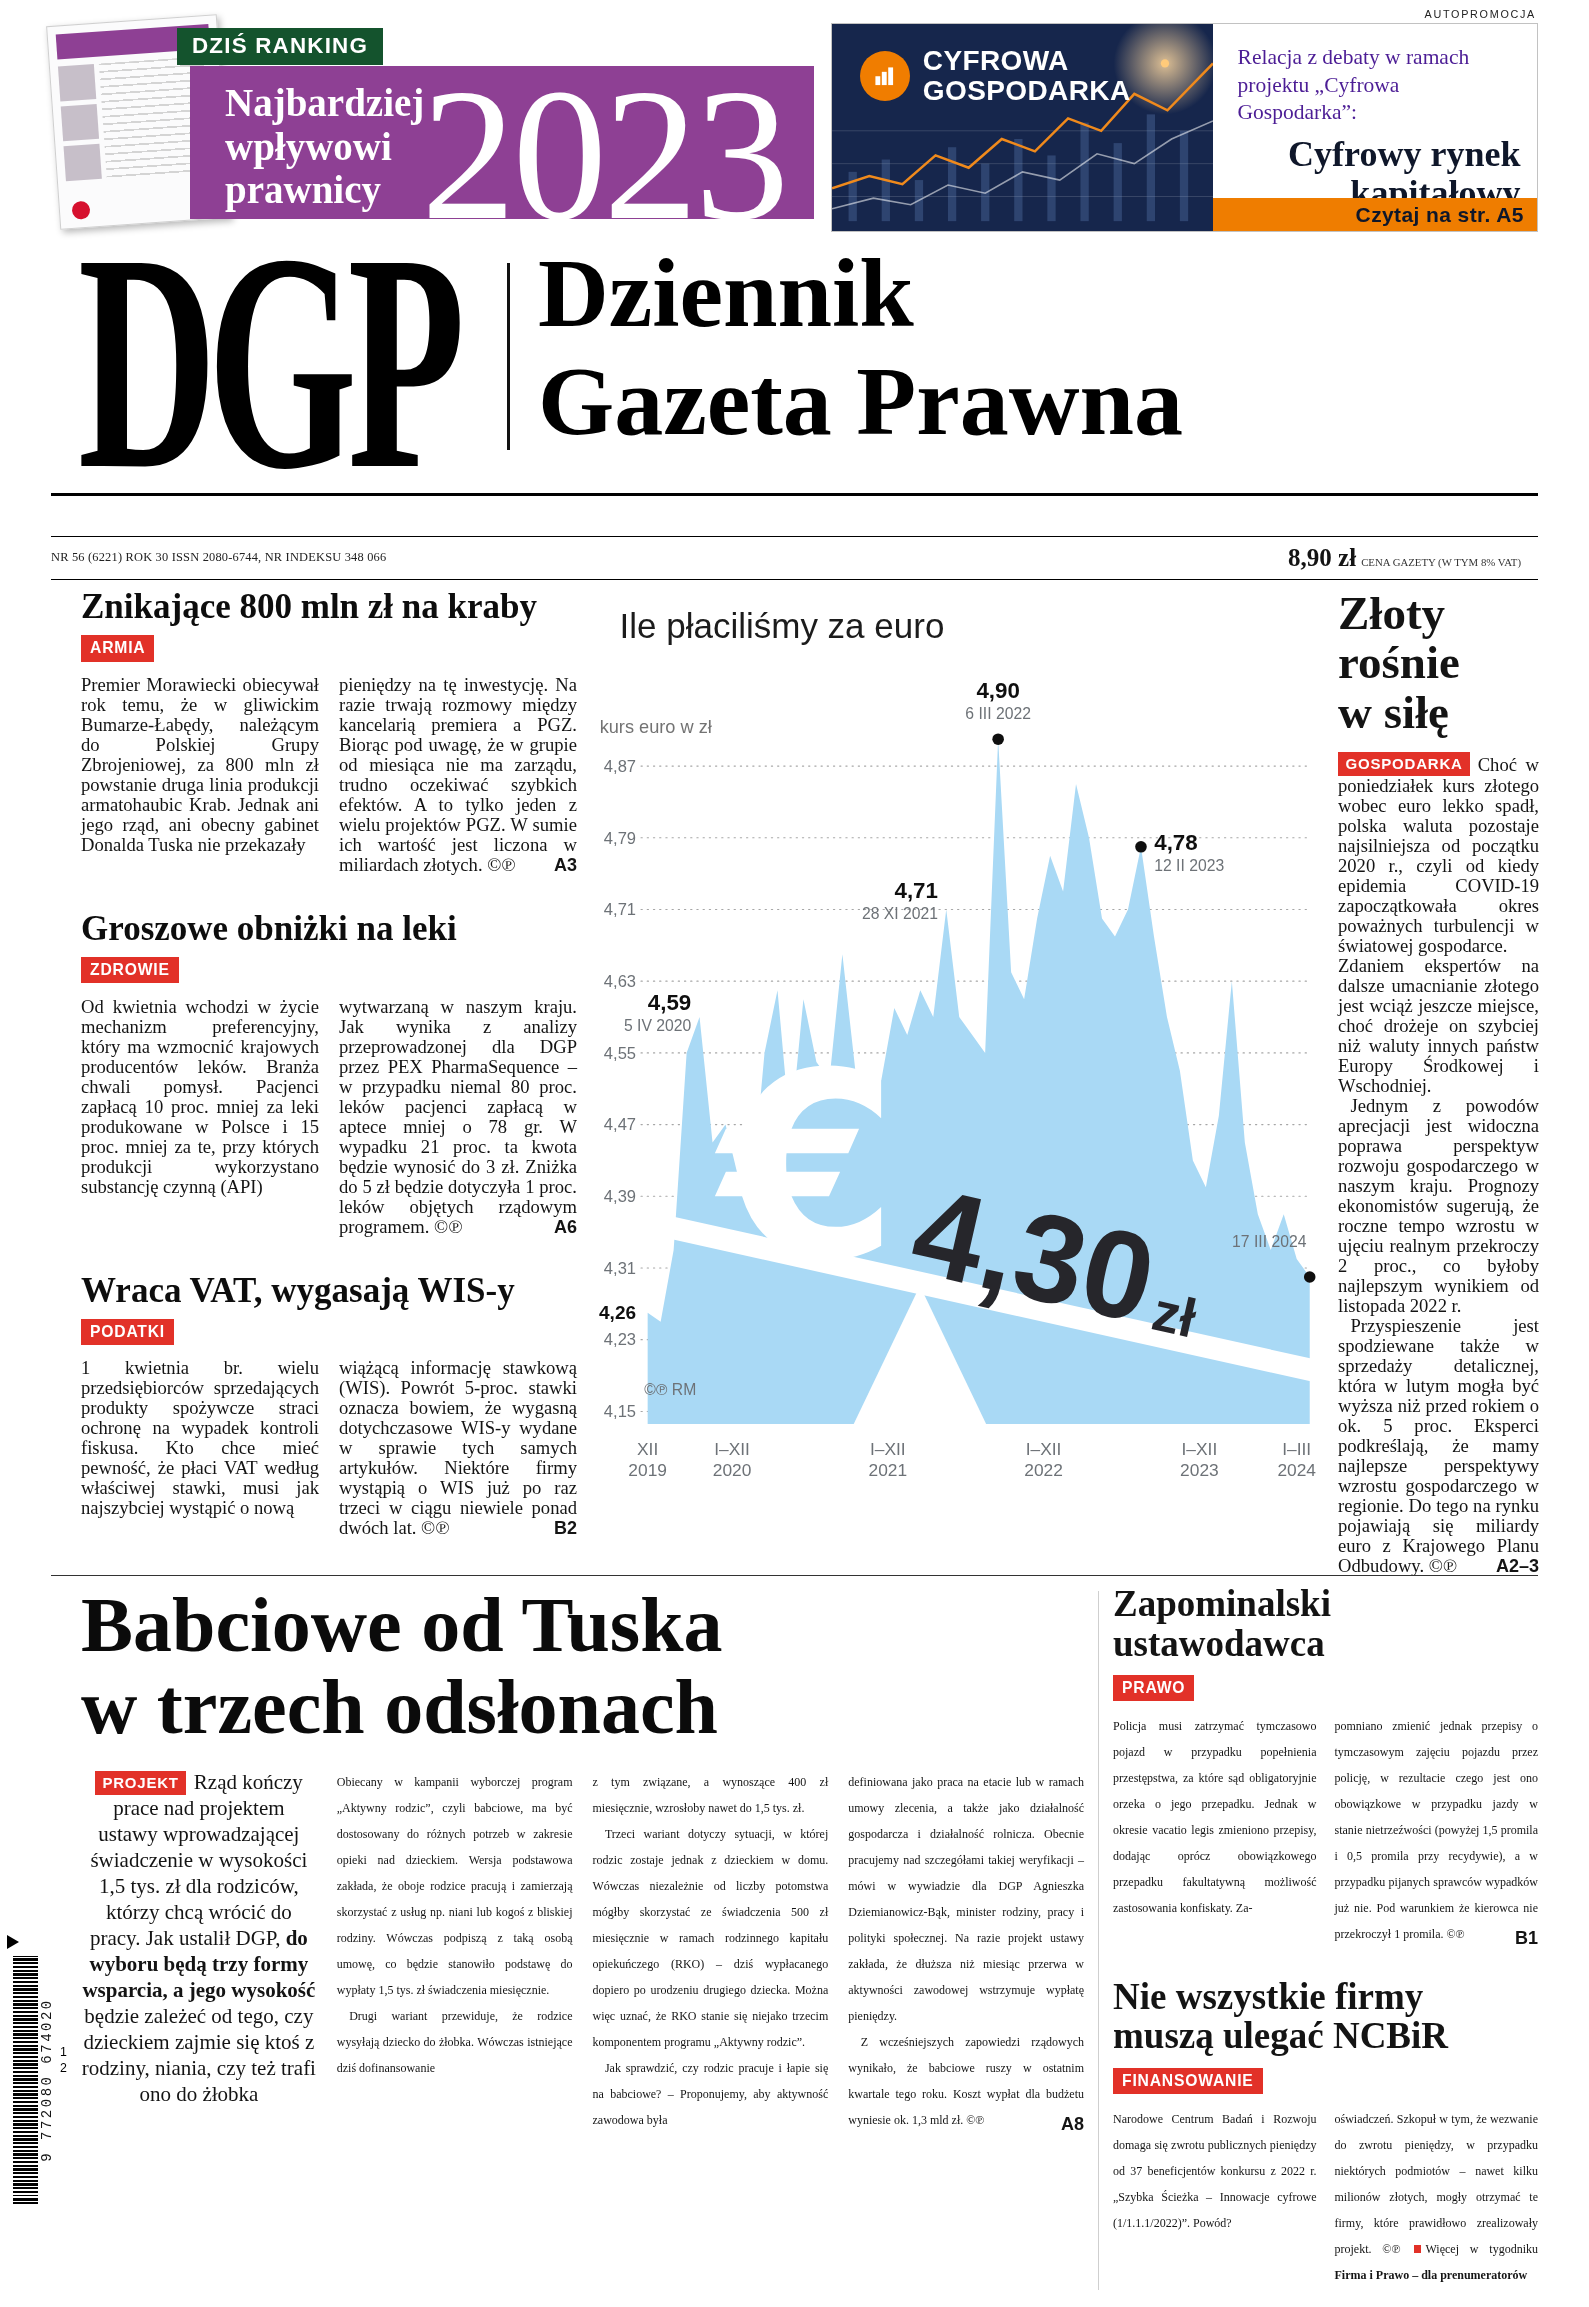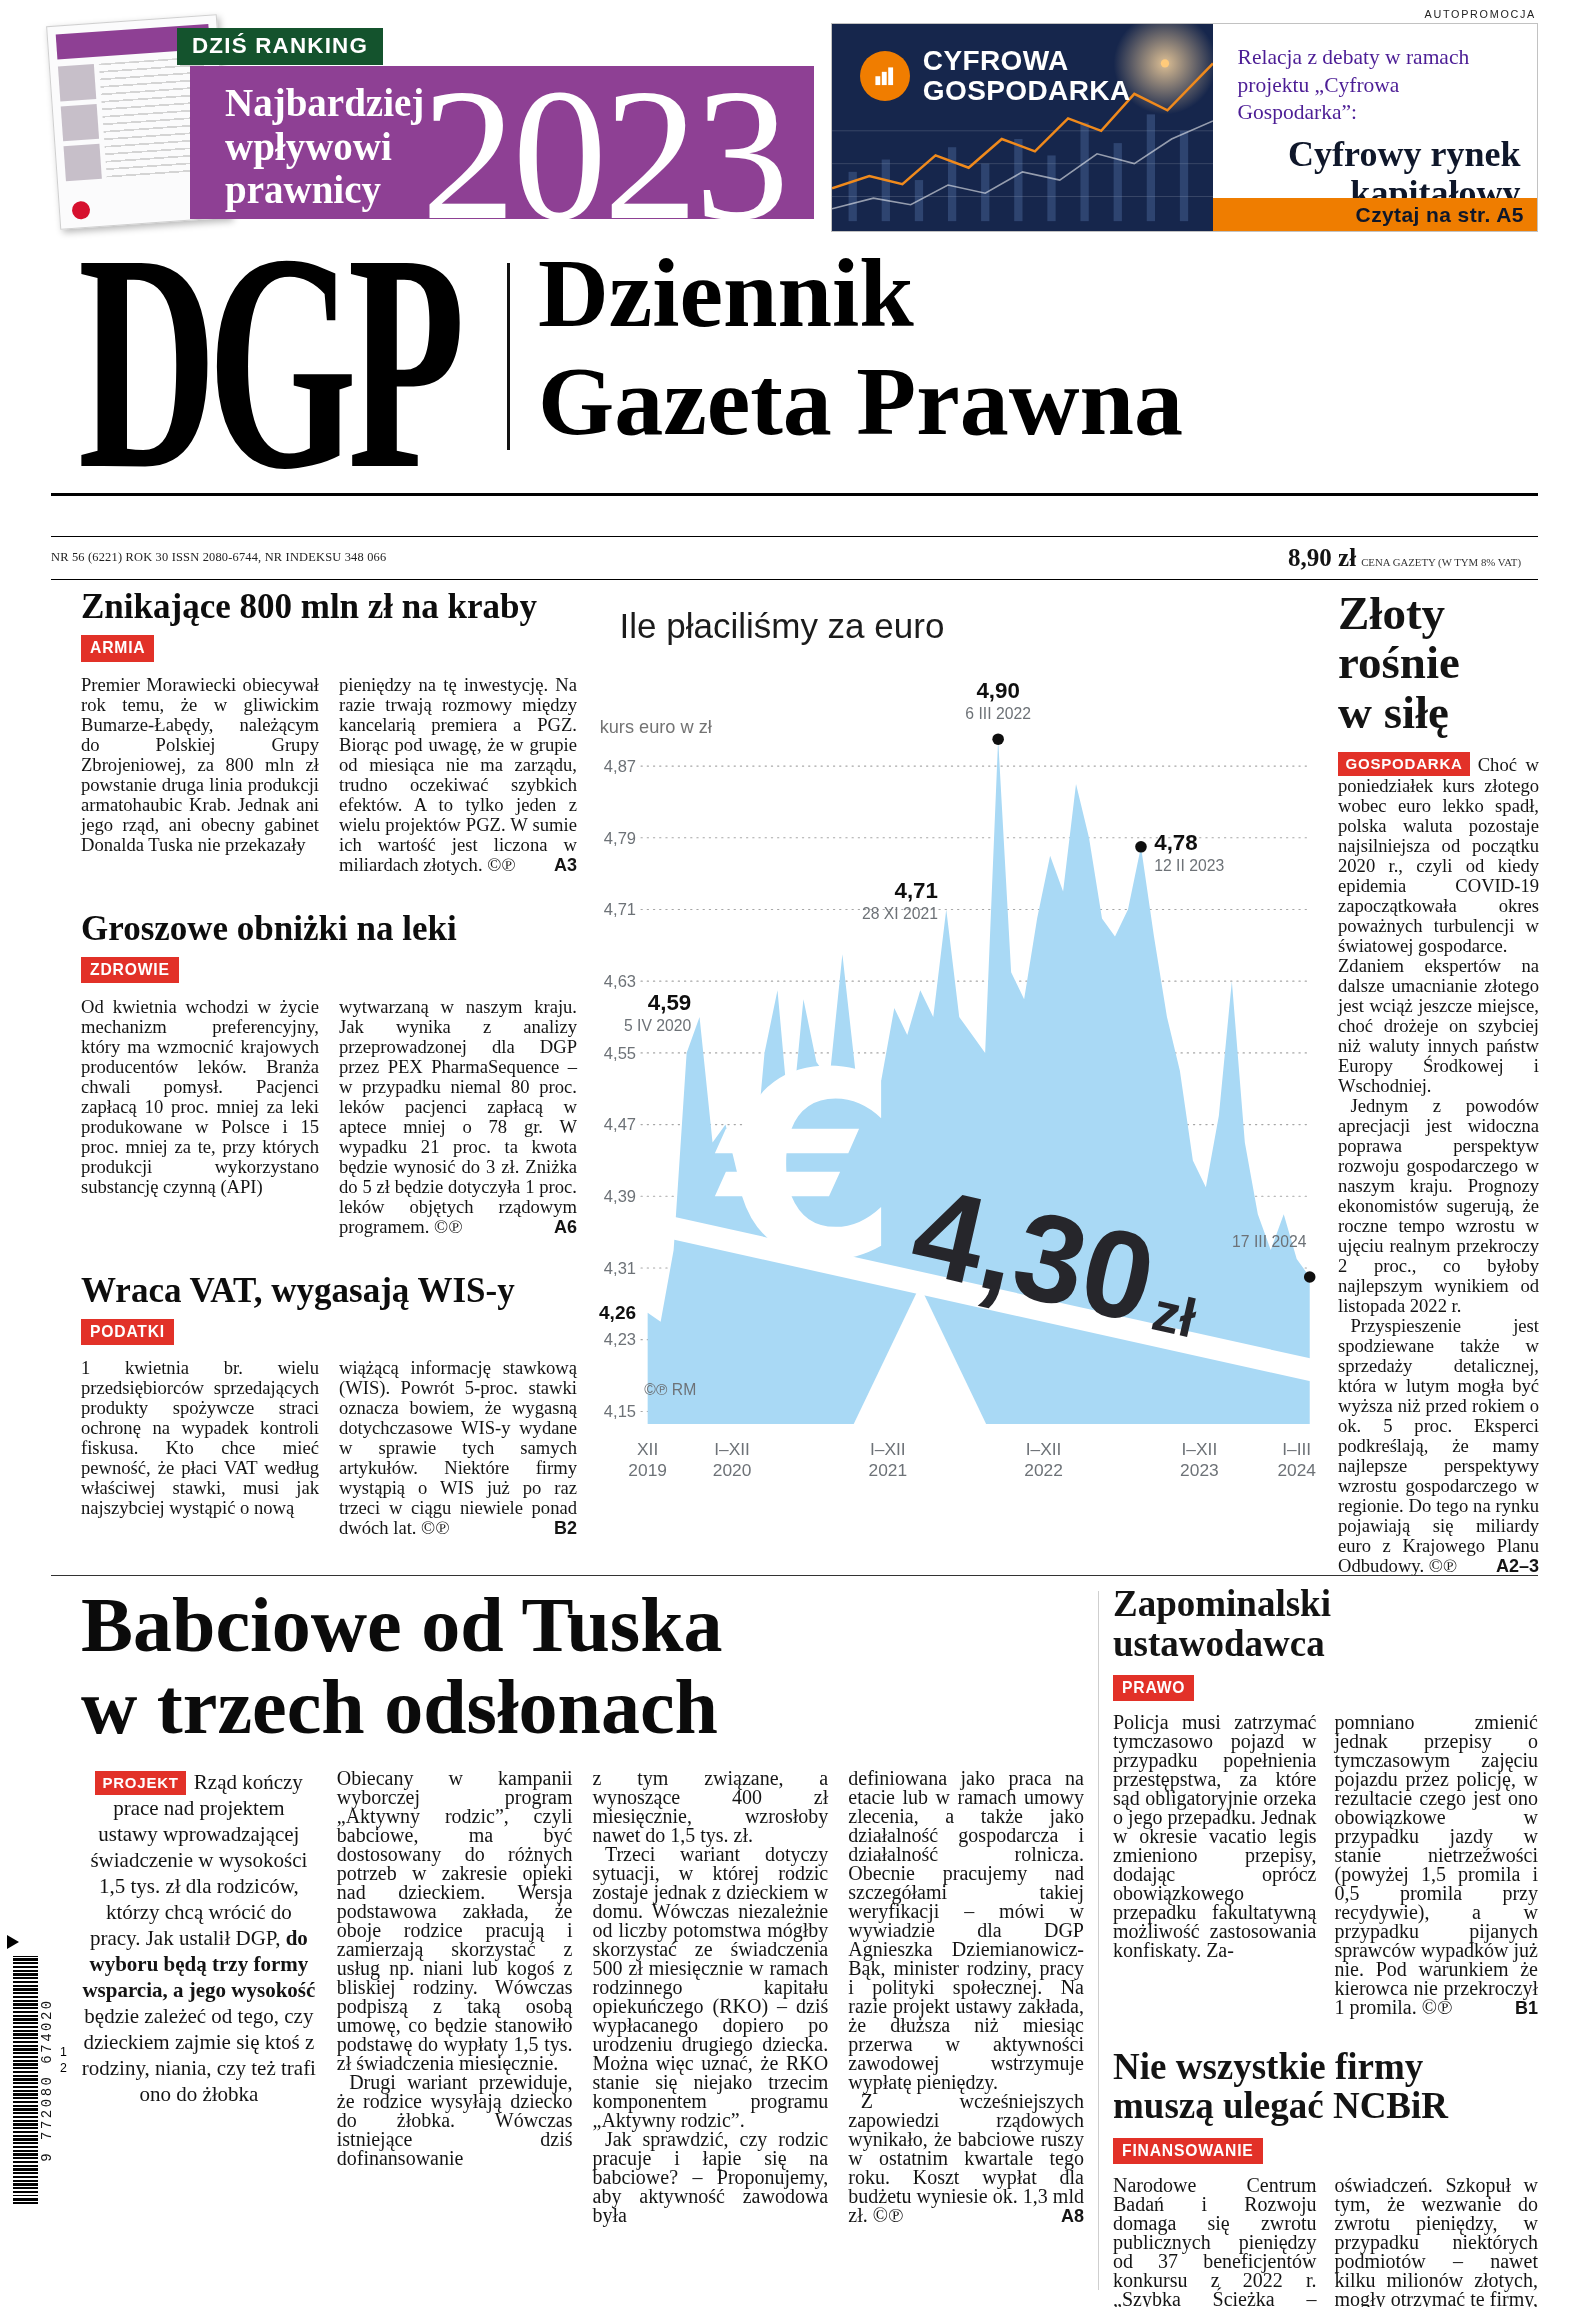--- a/index.html
+++ b/index.html
@@ -87,21 +87,21 @@
 .bigl{font:bold 150px "Liberation Sans",sans-serif;fill:#26262b;}
 .unit{font-size:66px;}
 .pt{fill:#0f0f0f;}
 
 
 .vsep{position:absolute;left:1098px;top:1591px;height:699px;width:0.8px;background:#cfcfcf;}
 .babciowe{position:absolute;left:81px;top:1584px;width:1003px;}
 .babciowe h1{font:bold 78px/1.05 "Liberation Serif",serif;margin:0 0 21.5px;color:#0b0b0b;}
 .b-cols{display:flex;gap:20px;}
 .b-cols .c{width:236px;}
-.bt{font-size:20px;line-height:19px;text-align:justify;}
+.bt{font-size:12px;line-height:26px;text-align:justify;}
 .bt p{margin:0;}
 .bt p+p{text-indent:12.4px;}
 .b-intro{font:21px/26px "Liberation Serif",serif;text-align:center;}
 .byline{margin-bottom:11.6px;}
 .by-names{font:bold 20px/1.2 "Liberation Serif",serif;}
 .by-mail{font:15.7px/1.4 "Liberation Sans",sans-serif;color:#3a3a3a;}
 .endref-row.b{margin-top:-18px;}
 .right-stack{position:absolute;left:1113px;top:1584px;width:425px;}
 .rs-article h2{font:bold 37px/1.07 "Liberation Serif",serif;margin:0 0 11.6px;}
 .rs-article .kicker-row{margin:1.7px 0 11.6px;}

